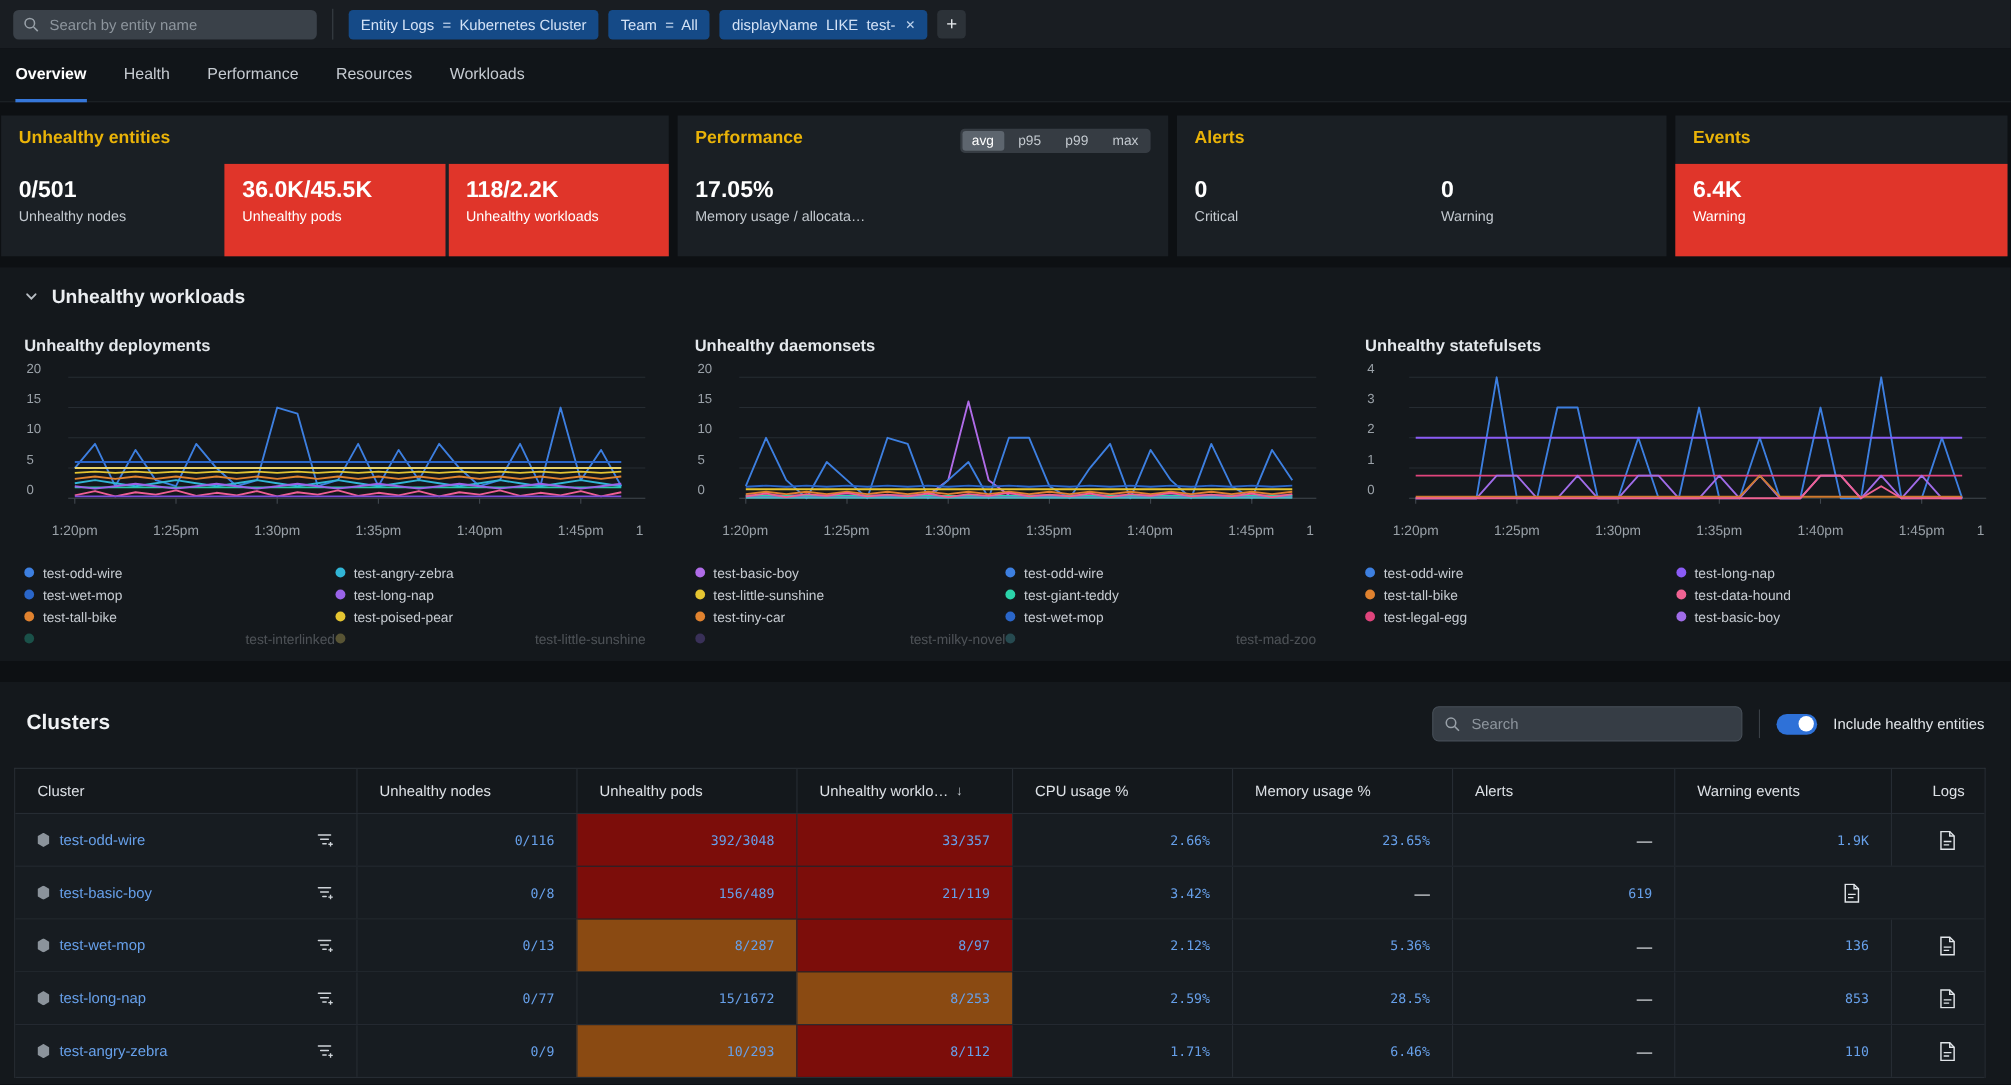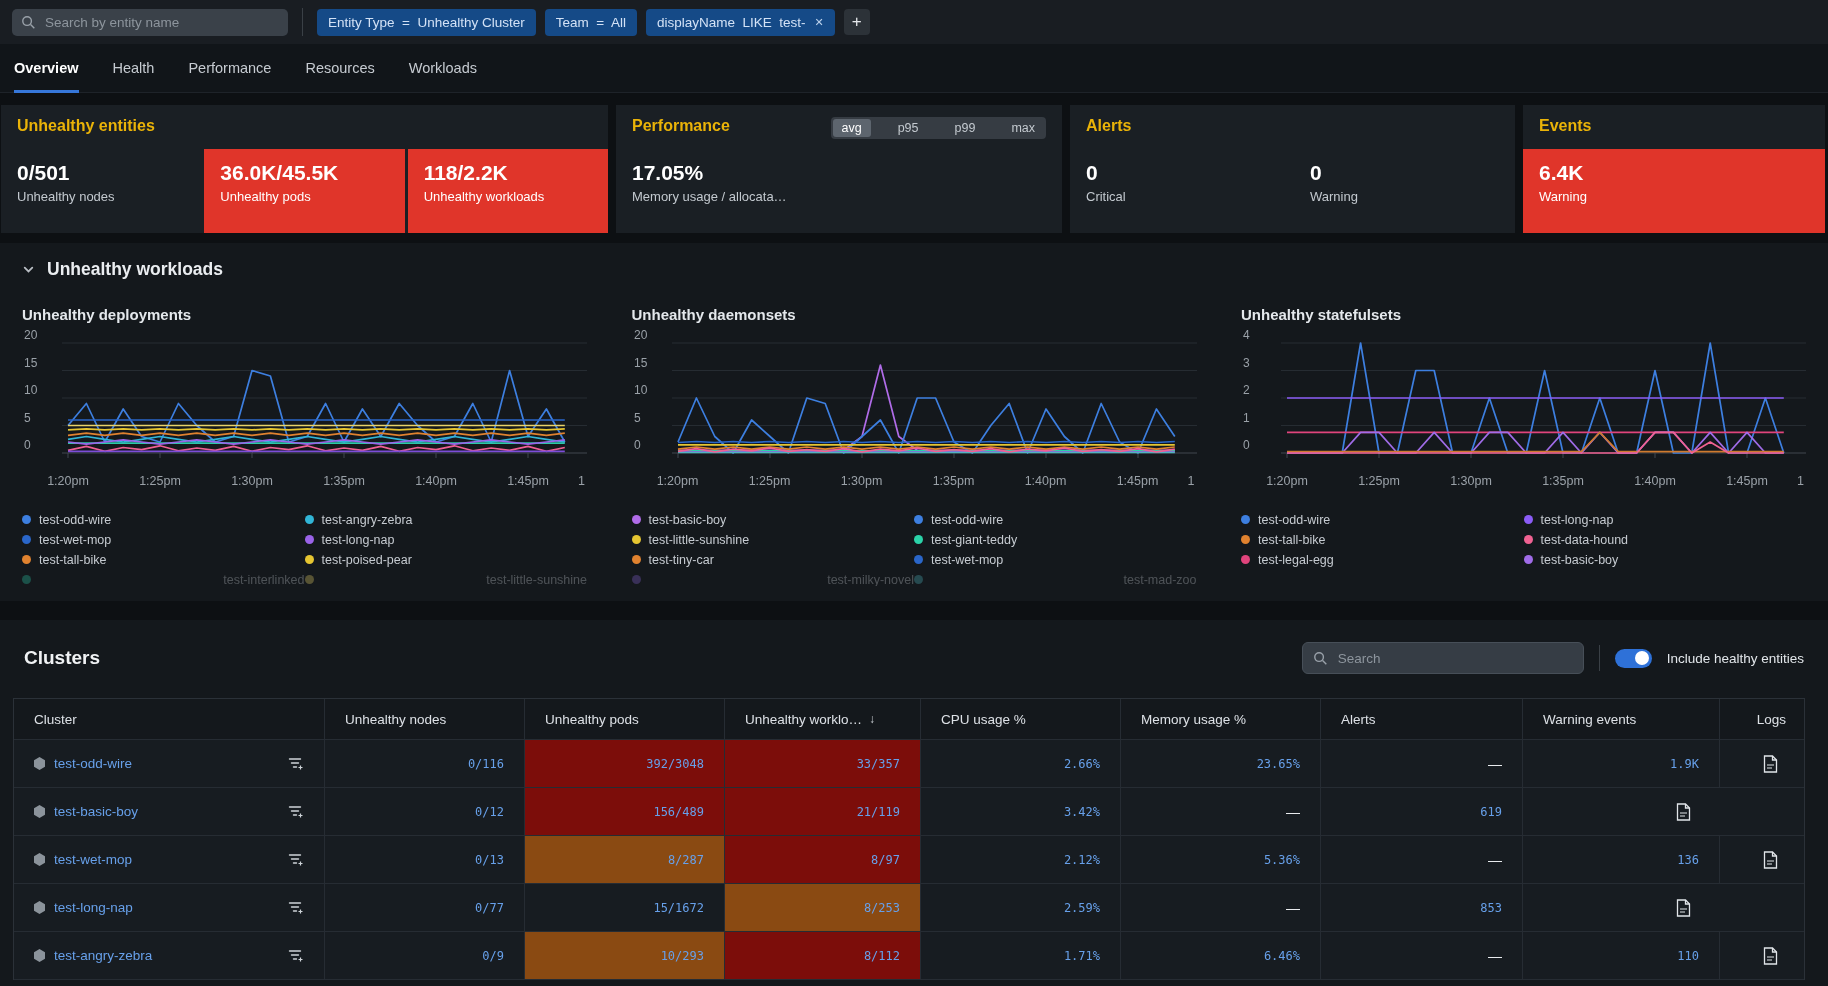--- a/index.html
+++ b/index.html
@@ -21,21 +21,21 @@
   .tabs{height:48px;display:flex;align-items:stretch;gap:34px;padding:0 14px;border-bottom:1px solid #1e2329;background:#111519;}
   .tab{display:flex;align-items:center;font-size:14.5px;color:#c6cbd1;border-bottom:3px solid transparent;margin-bottom:-1px;padding-top:2px;}
   .tab.active{color:#ffffff;font-weight:700;border-bottom-color:#3677d9;}
 
   
   .cards{display:flex;gap:8px;margin:12px 1px 8px;}
   .card{background:#1a1f24;height:128px;display:flex;flex-direction:column;box-sizing:border-box;}
   .card.w1{width:607px}.card.w2{width:446px}.card.w3{width:445px}.card.w4{width:302px}
   .card-head{display:flex;align-items:flex-start;justify-content:space-between;padding:12px 16px 0;}
   .card-title{font-size:16px;font-weight:700;color:#eab308;}
-  .agg{background:#363c43;border-radius:4px;padding:2px;display:flex;gap:18px;font-size:12.5px;}
+  .agg{background:#363c43;border-radius:4px;padding:2px;display:flex;gap:4px;font-size:12.5px;}
   .agg-opt{padding:2px 9px;color:#c3c9cf;border-radius:3px;}
   .agg-opt.sel{background:#5d656e;color:#fff;}
   .card-stats{margin-top:auto;height:84px;display:flex;gap:3px;}
   .stat{flex:1;padding:11px 16px;box-sizing:border-box;}
   .stat-value{font-size:21px;font-weight:700;color:#ffffff;line-height:1.25;}
   .stat-label{font-size:13px;color:#c3c9cf;margin-top:3px;white-space:nowrap;overflow:hidden;text-overflow:ellipsis;}
   .stat.alert{background:#e0352a;}
   .stat.alert .stat-label{color:#ffffff;}
 
   
@@ -96,21 +96,21 @@
   <header class="topbar">
     <div class="tsearch">
       <svg width="15" height="15" viewBox="0 0 16 16">
         <circle cx="6.5" cy="6.5" r="4.6" stroke="#99a1a9" fill="none" stroke-width="1.5"></circle>
         <line x1="10.2" y1="10.2" x2="14.2" y2="14.2" stroke="#99a1a9" stroke-width="1.5"></line>
       </svg>
       <input placeholder="Search by entity name" style="">
     </div>
     <div class="vline2"></div>
     <div class="pills" id="pills">
-        <div class="pill"><span class="pill-text">Entity Type  =  Unhealthy Cluster</span></div>
+        <div class="pill"><span class="pill-text">Entity Logs  =  Kubernetes Cluster</span></div>
         <div class="pill"><span class="pill-text">Team  =  All</span></div>
         <div class="pill"><span class="pill-text">displayName  LIKE  test-</span><span class="pill-x">✕</span></div>
         <div class="addpill">+</div>
       </div>
   </header>
 
   <nav class="tabs" id="tabs">
       <div class="tab active">Overview</div>
       <div class="tab">Health</div>
       <div class="tab">Performance</div>
@@ -501,21 +501,21 @@
           <div class="td cluster">
             <span class="hex"></span>
             <span class="cname">test-basic-boy</span>
             <span class="filtericon">
               <svg width="17" height="15" viewBox="0 0 17 15">
                 <path d="M2.5 3h11M4.5 7h7M6.5 11h3" stroke="#cfd4d9" stroke-width="1.4" stroke-linecap="round" fill="none"></path>
                 <path d="M13.5 9.5v4M11.5 11.5h4" stroke="#cfd4d9" stroke-width="1.2"></path>
               </svg>
             </span>
           </div>
-          <div class="td num">0/12</div>
+          <div class="td num">0/8</div>
           <div class="td num sev-high">156/489</div>
           <div class="td num sev-high">21/119</div>
           <div class="td num">3.42%</div>
           <div class="td dash">—</div>
           <div class="td num">619</div>
           <div class="td logs">
             <span class="logsicon">
               <svg width="15" height="18" viewBox="0 0 15 18">
                 <path d="M1.5 1h8l4 4v12h-12z" fill="none" stroke="#e1e5e9" stroke-width="1.3"></path>
                 <path d="M9.5 1v4h4" fill="none" stroke="#e1e5e9" stroke-width="1.3"></path>
@@ -560,20 +560,21 @@
               <svg width="17" height="15" viewBox="0 0 17 15">
                 <path d="M2.5 3h11M4.5 7h7M6.5 11h3" stroke="#cfd4d9" stroke-width="1.4" stroke-linecap="round" fill="none"></path>
                 <path d="M13.5 9.5v4M11.5 11.5h4" stroke="#cfd4d9" stroke-width="1.2"></path>
               </svg>
             </span>
           </div>
           <div class="td num">0/77</div>
           <div class="td num sev-none">15/1672</div>
           <div class="td num sev-medium">8/253</div>
           <div class="td num">2.59%</div>
+          <div class="td num">28.5%</div>
           <div class="td dash">—</div>
           <div class="td num">853</div>
           <div class="td logs">
             <span class="logsicon">
               <svg width="15" height="18" viewBox="0 0 15 18">
                 <path d="M1.5 1h8l4 4v12h-12z" fill="none" stroke="#e1e5e9" stroke-width="1.3"></path>
                 <path d="M9.5 1v4h4" fill="none" stroke="#e1e5e9" stroke-width="1.3"></path>
                 <path d="M4 10h7M4 13h5" stroke="#e1e5e9" stroke-width="1.2"></path>
               </svg>
             </span>

